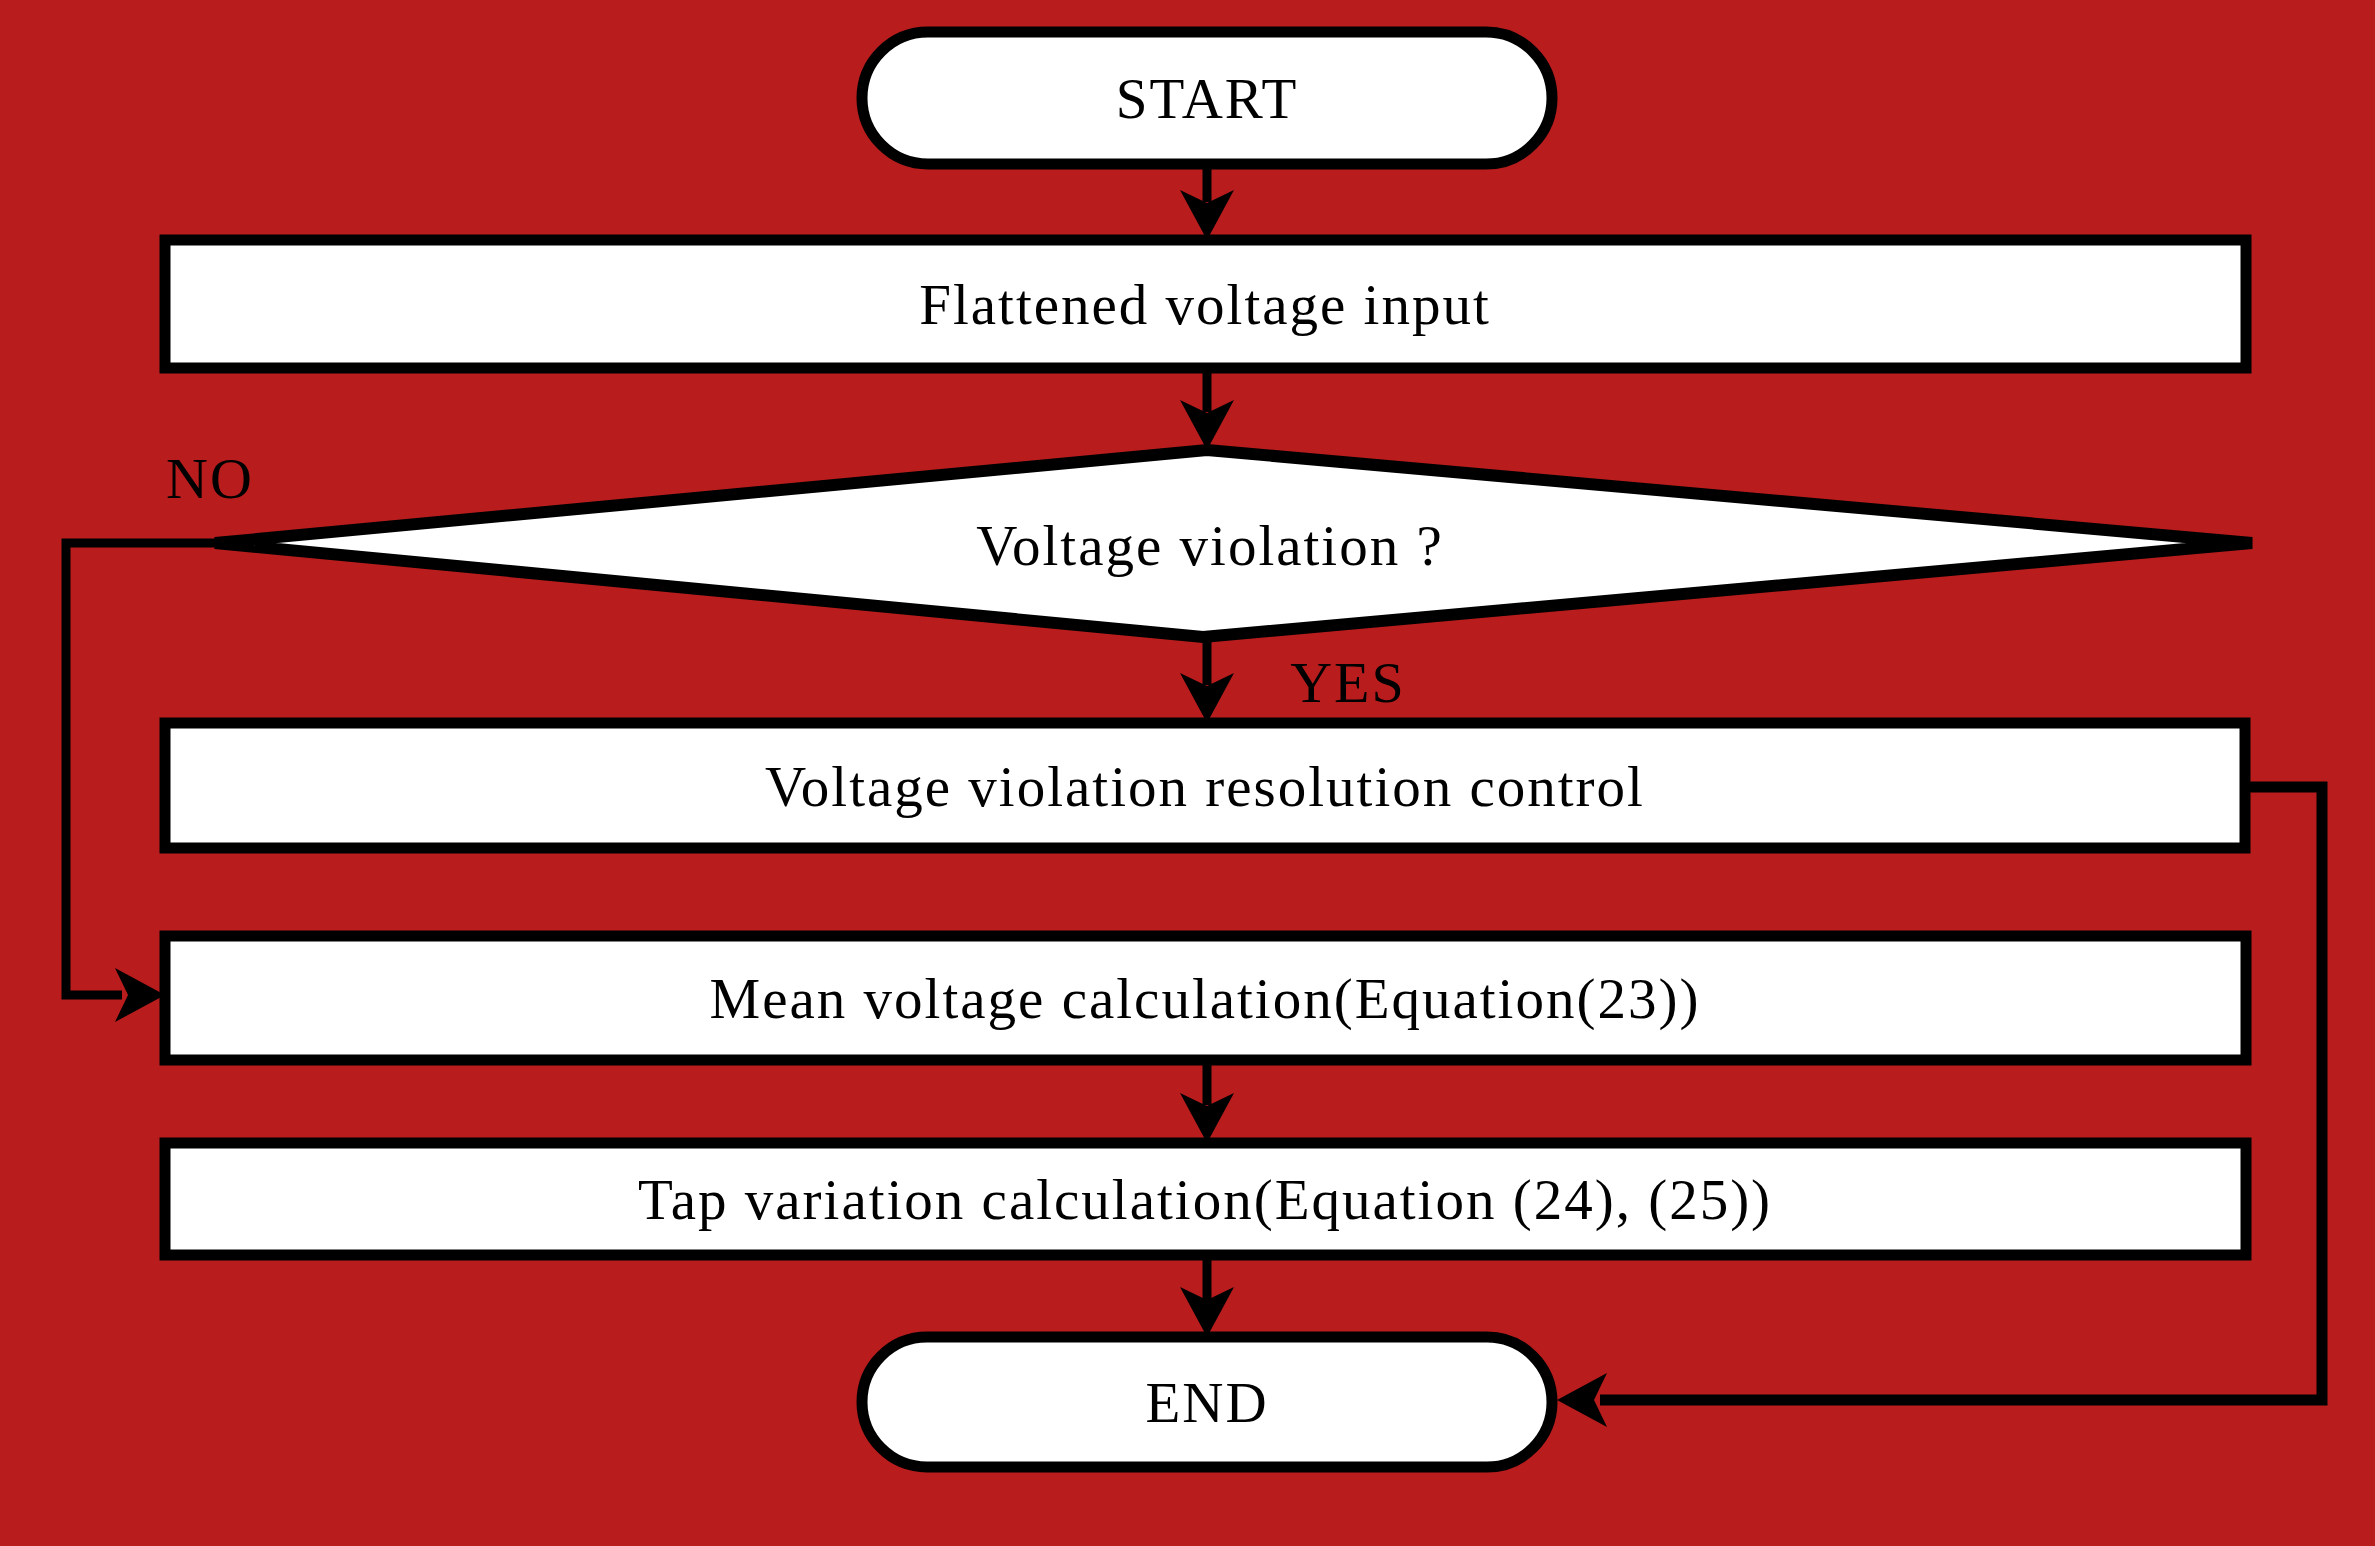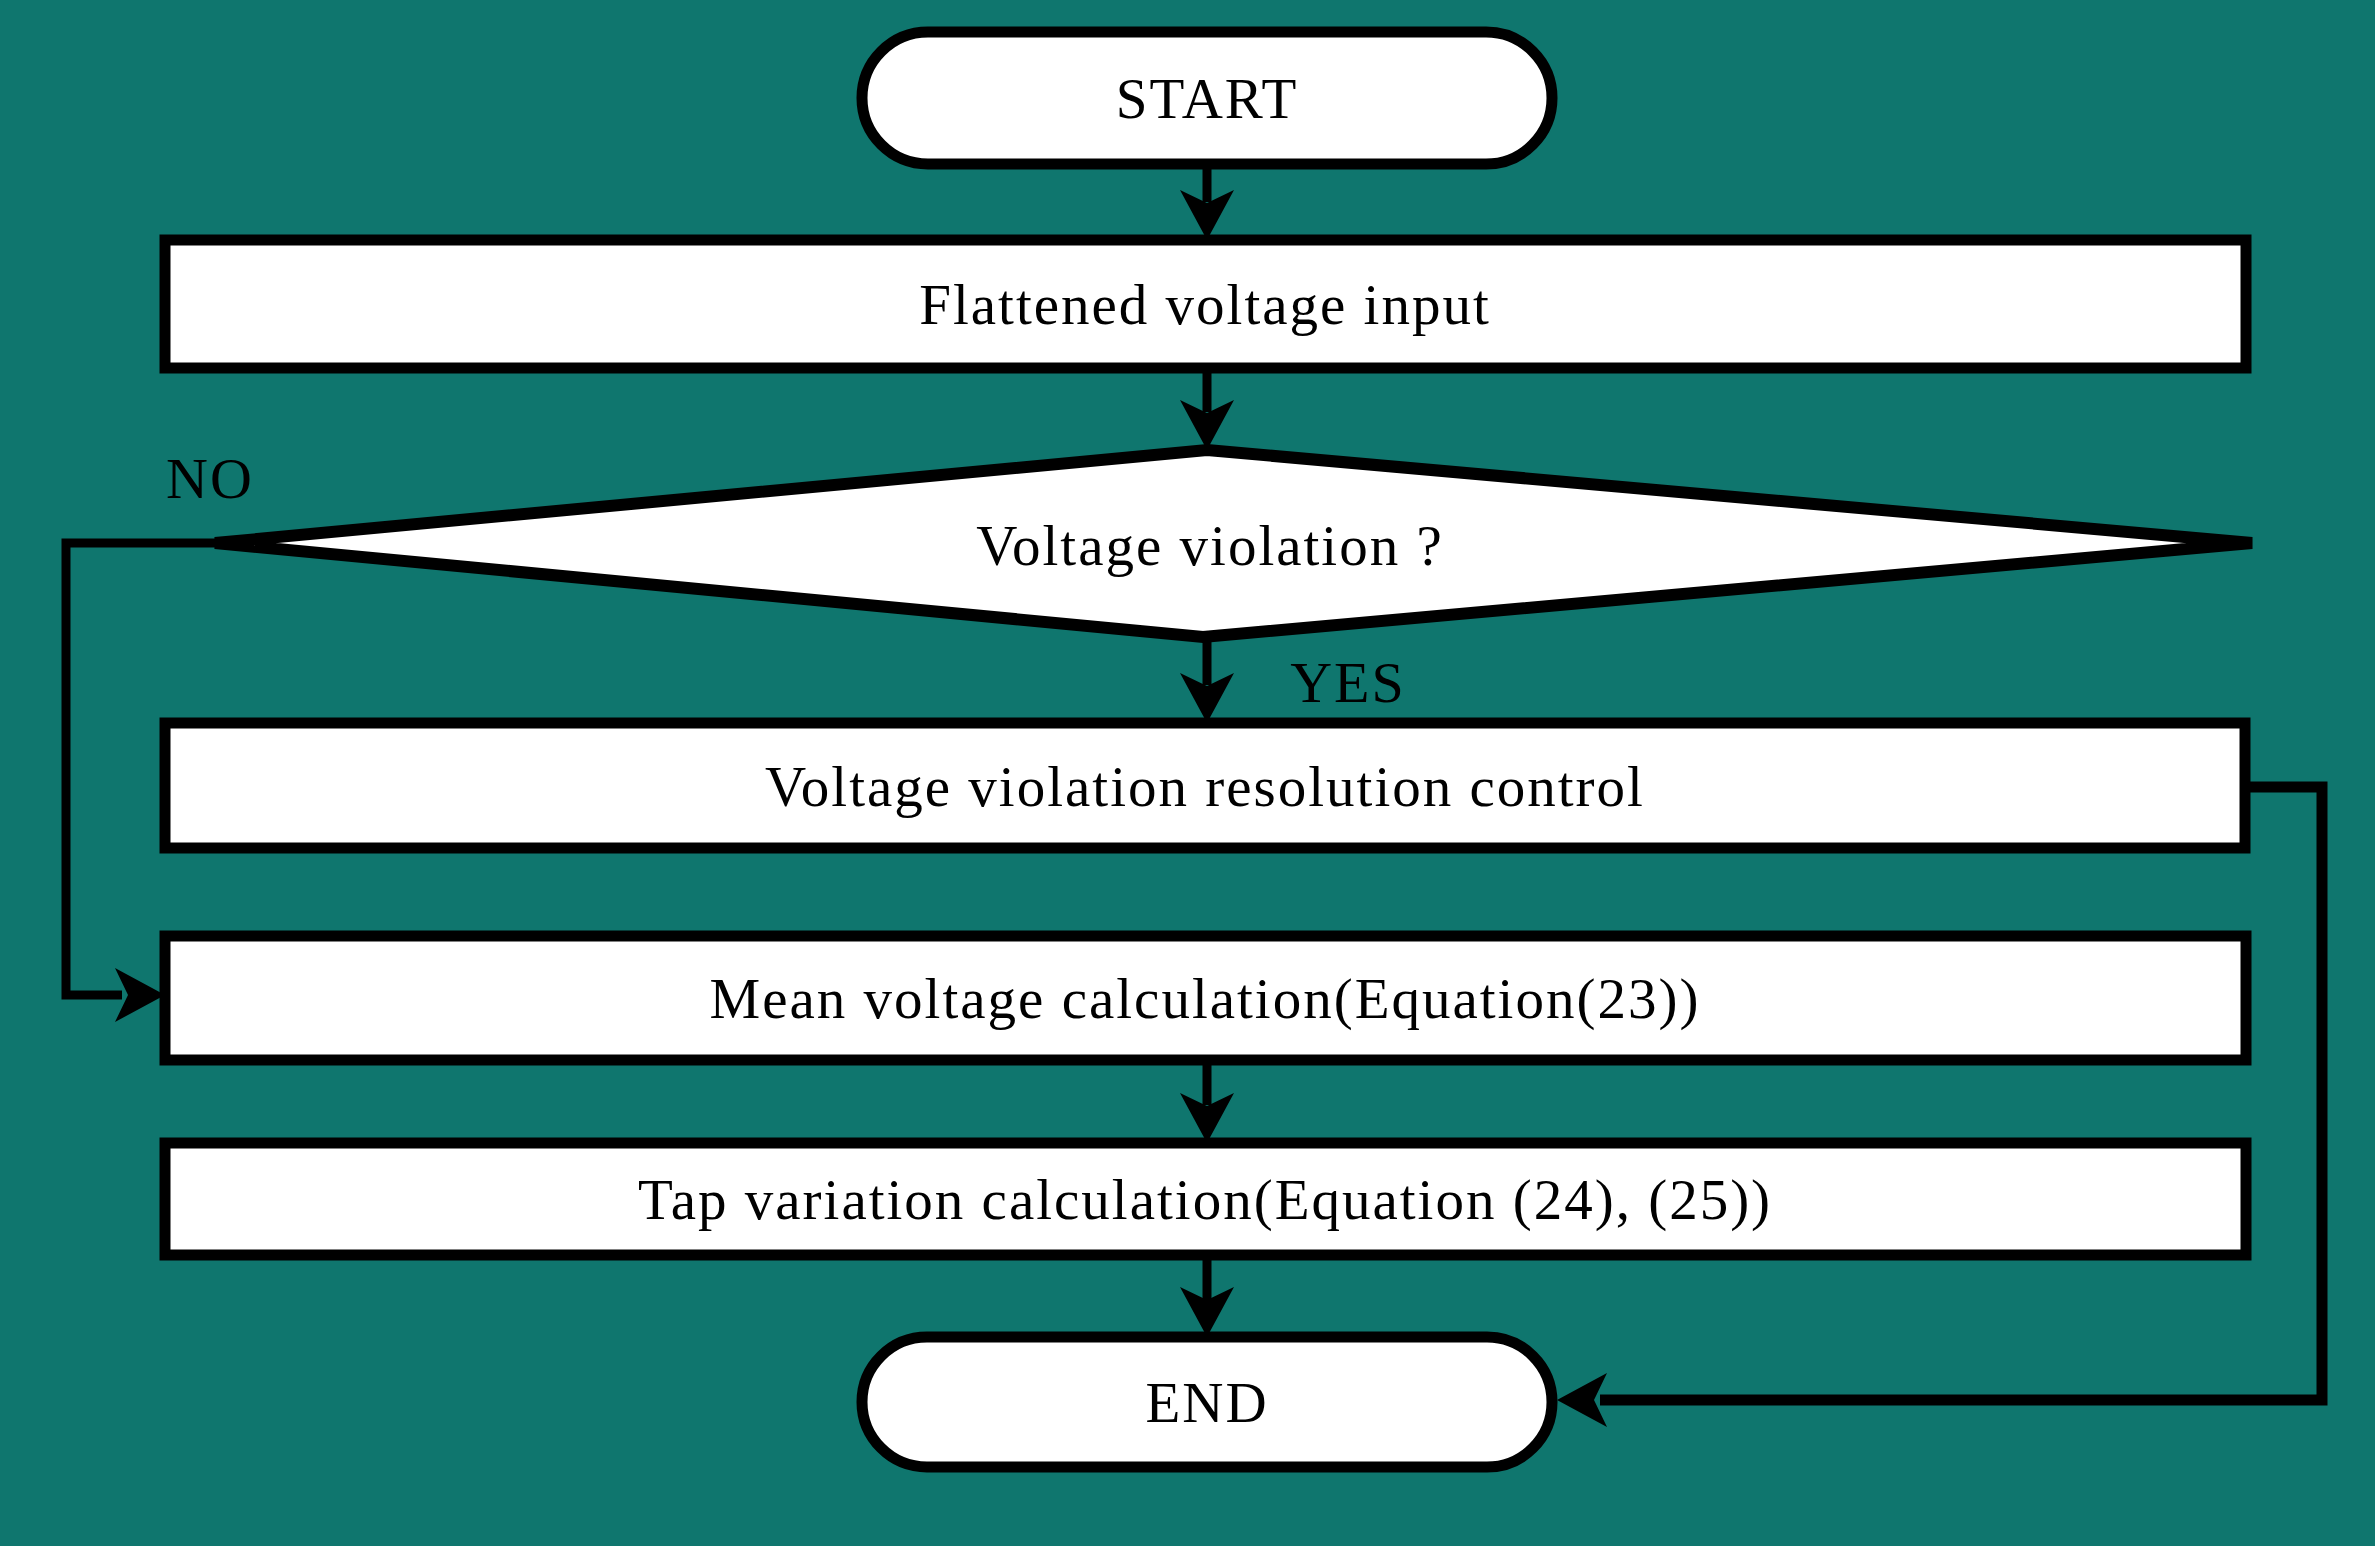--- a/index.html
+++ b/index.html
@@ -4,21 +4,21 @@
 <style>
   html, body {
     margin: 0;
     padding: 0;
     background: #ffffff;
   }
   .stage {
     position: relative;
     width: 2375px;
     height: 1546px;
-    background: #0f766e;
+    background: #b91c1c;
     overflow: hidden;
   }
   svg.flow {
     display: block;
     width: 2375px;
     height: 1546px;
   }
   .shape {
     fill: #ffffff;
     stroke: #000000;

